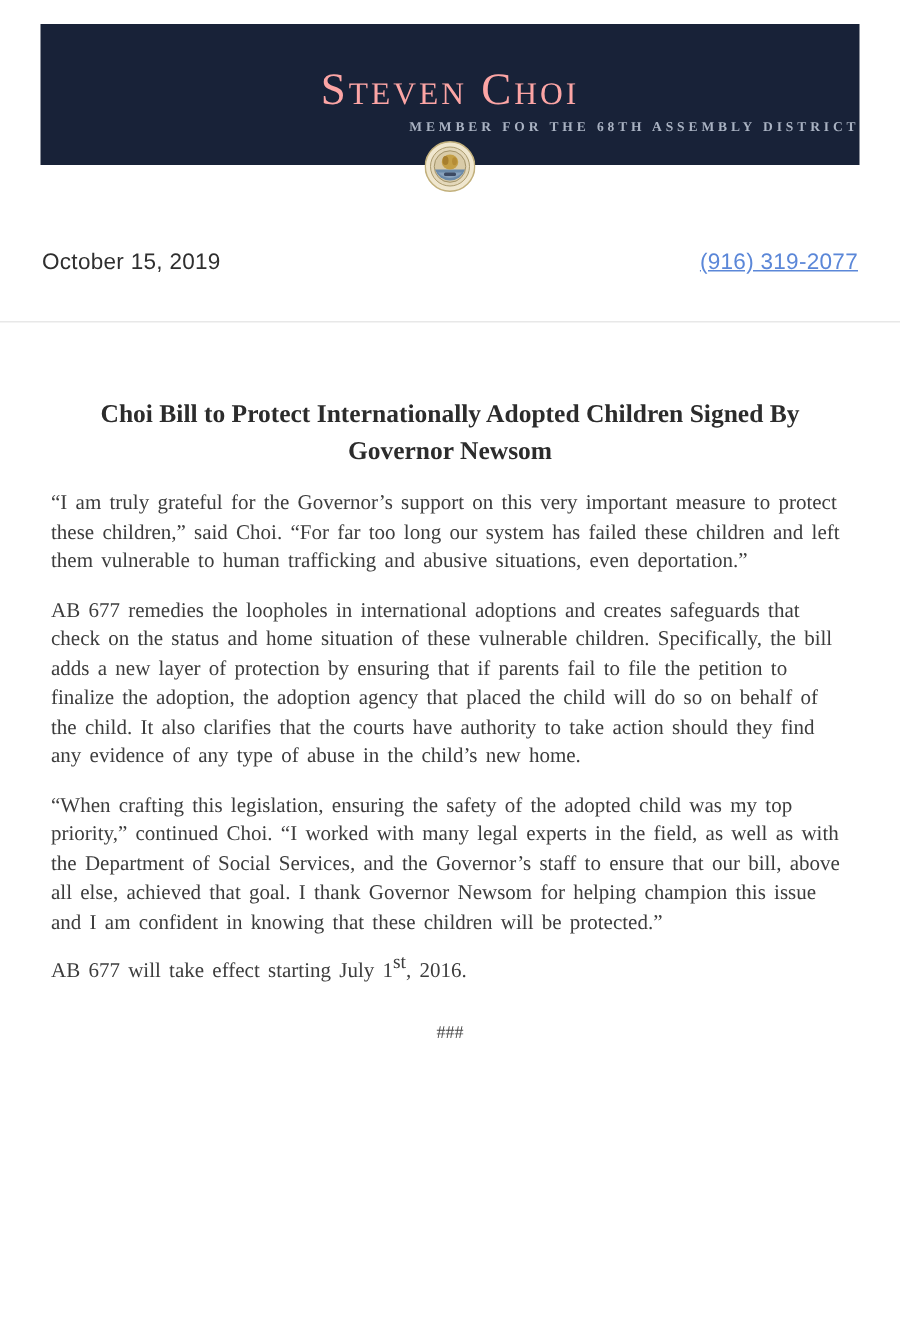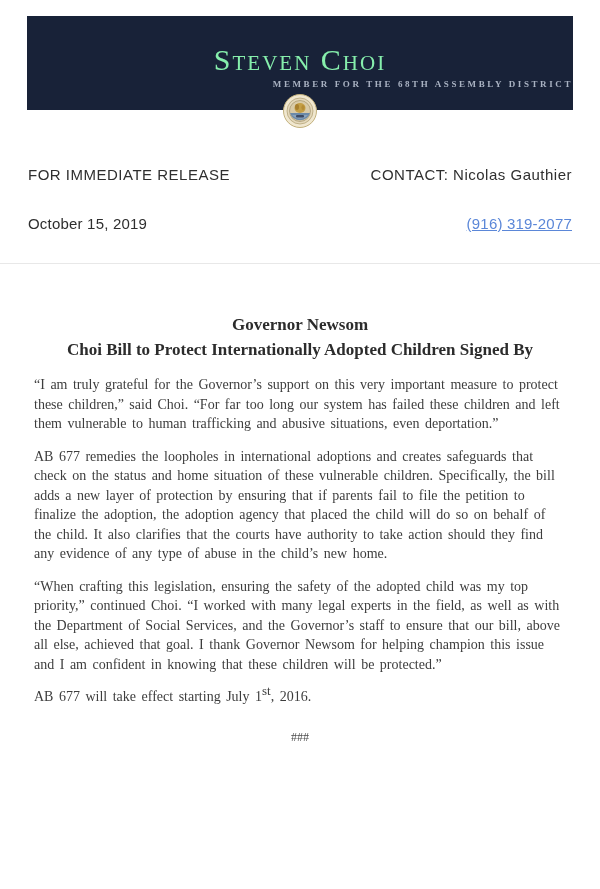--- a/index.html
+++ b/index.html
@@ -22,21 +22,21 @@
     background: #182238;
     text-align: center;
   }
   .member-name {
     padding-top: 27px;
     font-family: "Liberation Serif", serif;
     font-variant: small-caps;
     font-size: 30px;
     font-weight: 400;
     letter-spacing: 2px;
-    color: #86efac;
+    color: #fca5a5;
     line-height: 1.1;
   }
   .district-subtitle {
     margin-top: 3px;
     font-family: "Liberation Serif", serif;
     font-size: 9px;
     font-weight: 600;
     letter-spacing: 2.6px;
     text-transform: uppercase;
     color: #a9b2c2;
@@ -142,35 +142,31 @@
         <path d="M 9 21 A 10.5 10.5 0 0 0 25 21 Z" fill="#8aa3bd"></path>
         <ellipse cx="17" cy="14" rx="5.5" ry="5" fill="#c49f46"></ellipse>
         <ellipse cx="14" cy="13" rx="2" ry="3" fill="#a77f2e"></ellipse>
         <ellipse cx="20" cy="13.5" rx="1.6" ry="2.6" fill="#b58c36"></ellipse>
         <rect x="13" y="21" width="8" height="2.4" rx="1" fill="#3c4a63"></rect>
       </svg>
     </div>
   </div>
 
   <div class="press-info">
-    <div class="press-row first">
-      <span>FOR IMMEDIATE RELEASE</span>
-      <span>CONTACT: Nicolas Gauthier</span>
-    </div>
     <div class="press-row second">
       <span>October 15, 2019</span>
       <a class="phone-link">(916) 319-2077</a>
     </div>
   </div>
 
   <hr class="divider">
 
   <div class="title-block">
+    <div>Choi Bill to Protect Internationally Adopted Children Signed By</div>
     <div>Governor Newsom</div>
-    <div>Choi Bill to Protect Internationally Adopted Children Signed By</div>
   </div>
 
   <div class="body-copy">
     <p>“I am truly grateful for the Governor’s support on this very important measure to protect these children,” said Choi. “For far too long our system has failed these children and left them vulnerable to human trafficking and abusive situations, even deportation.”</p>
     <p>AB 677 remedies the loopholes in international adoptions and creates safeguards that check on the status and home situation of these vulnerable children. Specifically, the bill adds a new layer of protection by ensuring that if parents fail to file the petition to finalize the adoption, the adoption agency that placed the child will do so on behalf of the child. It also clarifies that the courts have authority to take action should they find any evidence of any type of abuse in the child’s new home.</p>
     <p>“When crafting this legislation, ensuring the safety of the adopted child was my top priority,” continued Choi. “I worked with many legal experts in the field, as well as with the Department of Social Services, and the Governor’s staff to ensure that our bill, above all else, achieved that goal. I thank Governor Newsom for helping champion this issue and I am confident in knowing that these children will be protected.”</p>
     <p class="effective-date">
       <span>AB 677 will take effect starting July 1</span><sup>st</sup><span>, 2016.</span>
     </p>
     <div class="end-mark">###</div>

